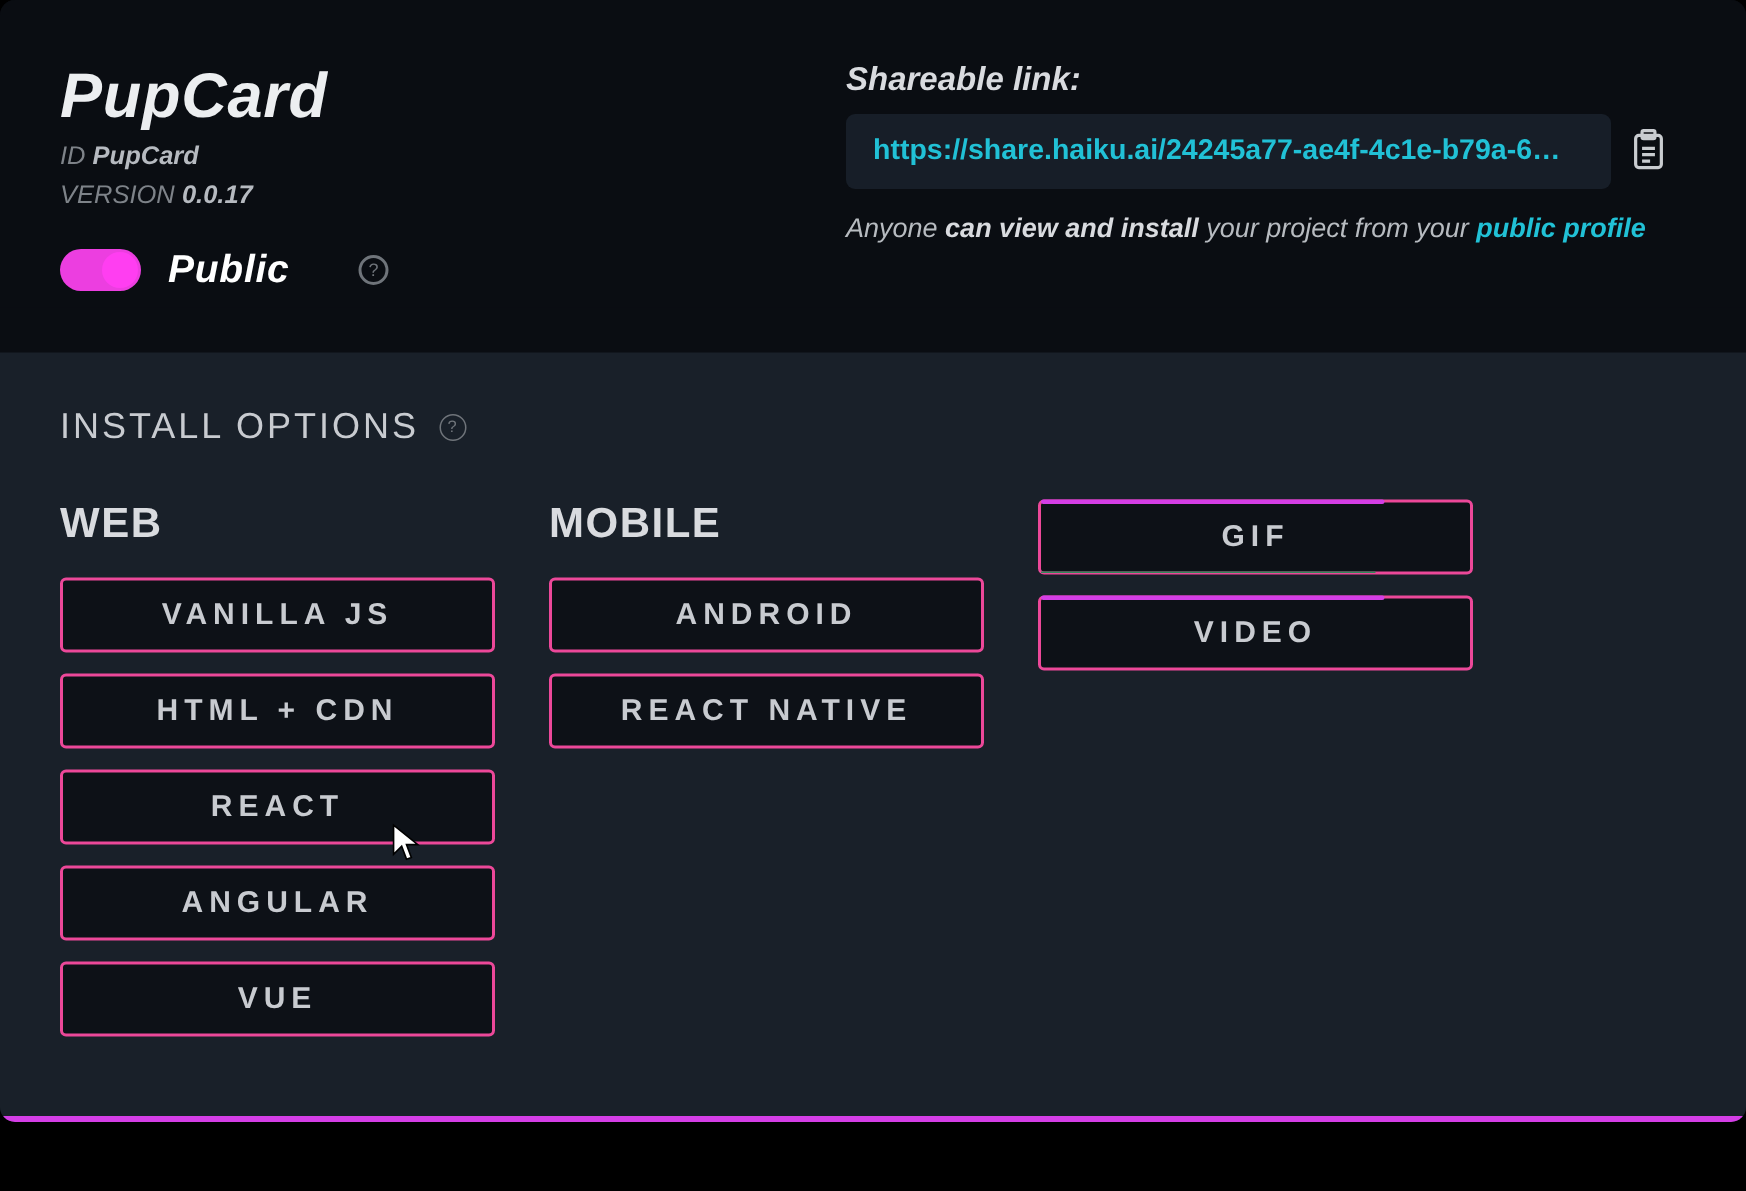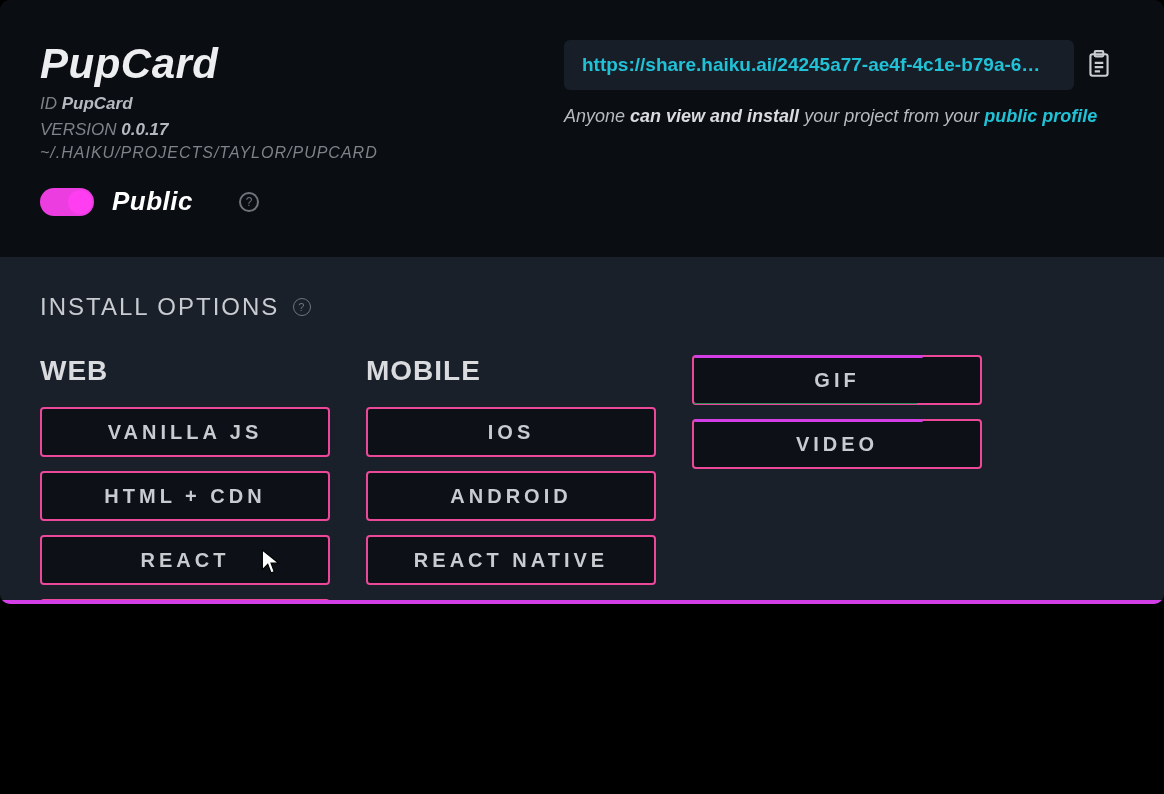--- a/index.html
+++ b/index.html
@@ -7,21 +7,21 @@
     width: 1164px;
     height: 794px;
     background: #000;
     font-family: -apple-system, BlinkMacSystemFont, "Segoe UI", Helvetica, Arial, sans-serif;
     color: #d8dadc;
     overflow: hidden;
   }
   .app {
     position: relative;
     width: 1164px;
-    height: 604px;
+    height: 748px;
     background: #0a0d12;
     border-radius: 10px;
     overflow: hidden;
   }
 
   
   .header {
     display: flex;
     justify-content: space-between;
     padding: 40px 40px 10px 40px;
@@ -234,32 +234,32 @@
     <div class="left-col">
       <div class="title">PupCard</div>
       <div class="meta-line">
         <span class="label">ID</span>
         <span class="value">PupCard</span>
       </div>
       <div class="meta-line">
         <span class="label">VERSION</span>
         <span class="value">0.0.17</span>
       </div>
-      <div class="path-line">~/.HAIKU/PROJECTS/TAYLOR/PUPCARD</div>
 
       <div class="visibility-row">
         <div class="toggle">
           <div class="knob"></div>
         </div>
         <div class="visibility-label">Public</div>
         <div class="help-circle">?</div>
       </div>
     </div>
 
     <div class="right-col">
+      <div class="share-label">Shareable link:</div>
       <div class="link-row">
         <div class="link-box">https://share.haiku.ai/24245a77-ae4f-4c1e-b79a-6…</div>
         <div class="copy-btn">
           <svg viewBox="0 0 24 28">
             <rect x="4" y="4" width="16" height="20" rx="2"></rect>
             <rect x="8" y="1" width="8" height="5" rx="1"></rect>
             <line x1="8" y1="12" x2="16" y2="12"></line>
             <line x1="8" y1="16" x2="16" y2="16"></line>
             <line x1="8" y1="20" x2="13" y2="20"></line>
           </svg>
@@ -283,21 +283,20 @@
         <div class="col-title">WEB</div>
         <div class="opt-btn">VANILLA JS</div>
         <div class="opt-btn">HTML + CDN</div>
         <div class="opt-btn">REACT</div>
         <div class="opt-btn">ANGULAR</div>
         <div class="opt-btn">VUE</div>
       </div>
 
       <div class="col">
         <div class="col-title">MOBILE</div>
-        <div class="opt-btn">IOS</div>
         <div class="opt-btn">ANDROID</div>
         <div class="opt-btn">REACT NATIVE</div>
       </div>
 
       <div class="col">
         <div class="opt-btn progress progress-green">GIF</div>
         <div class="opt-btn progress">VIDEO</div>
       </div>
 
     </div>

